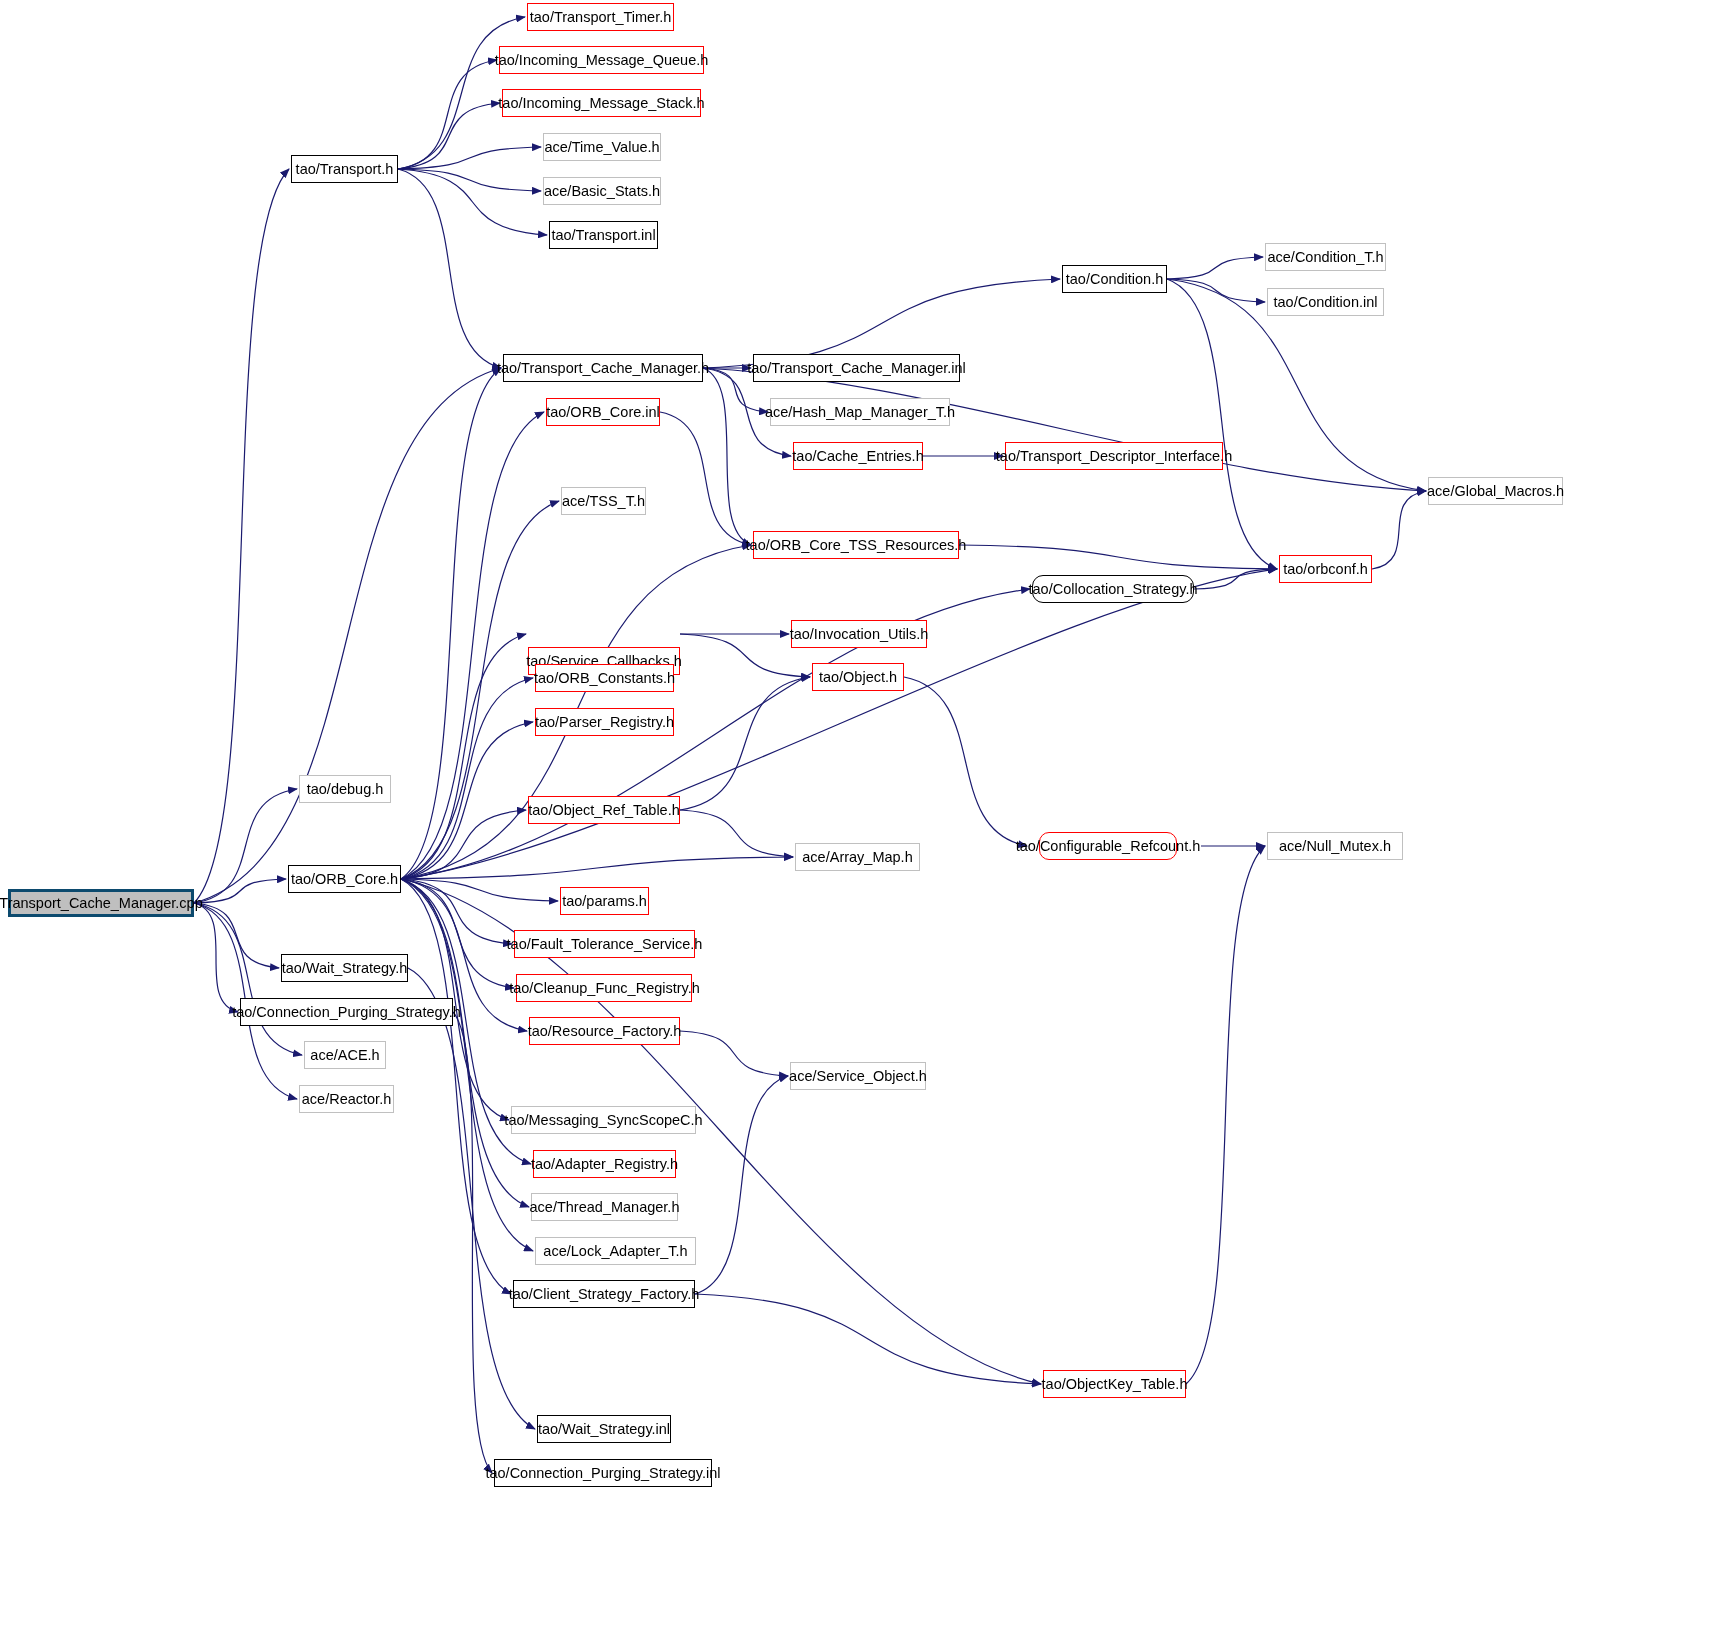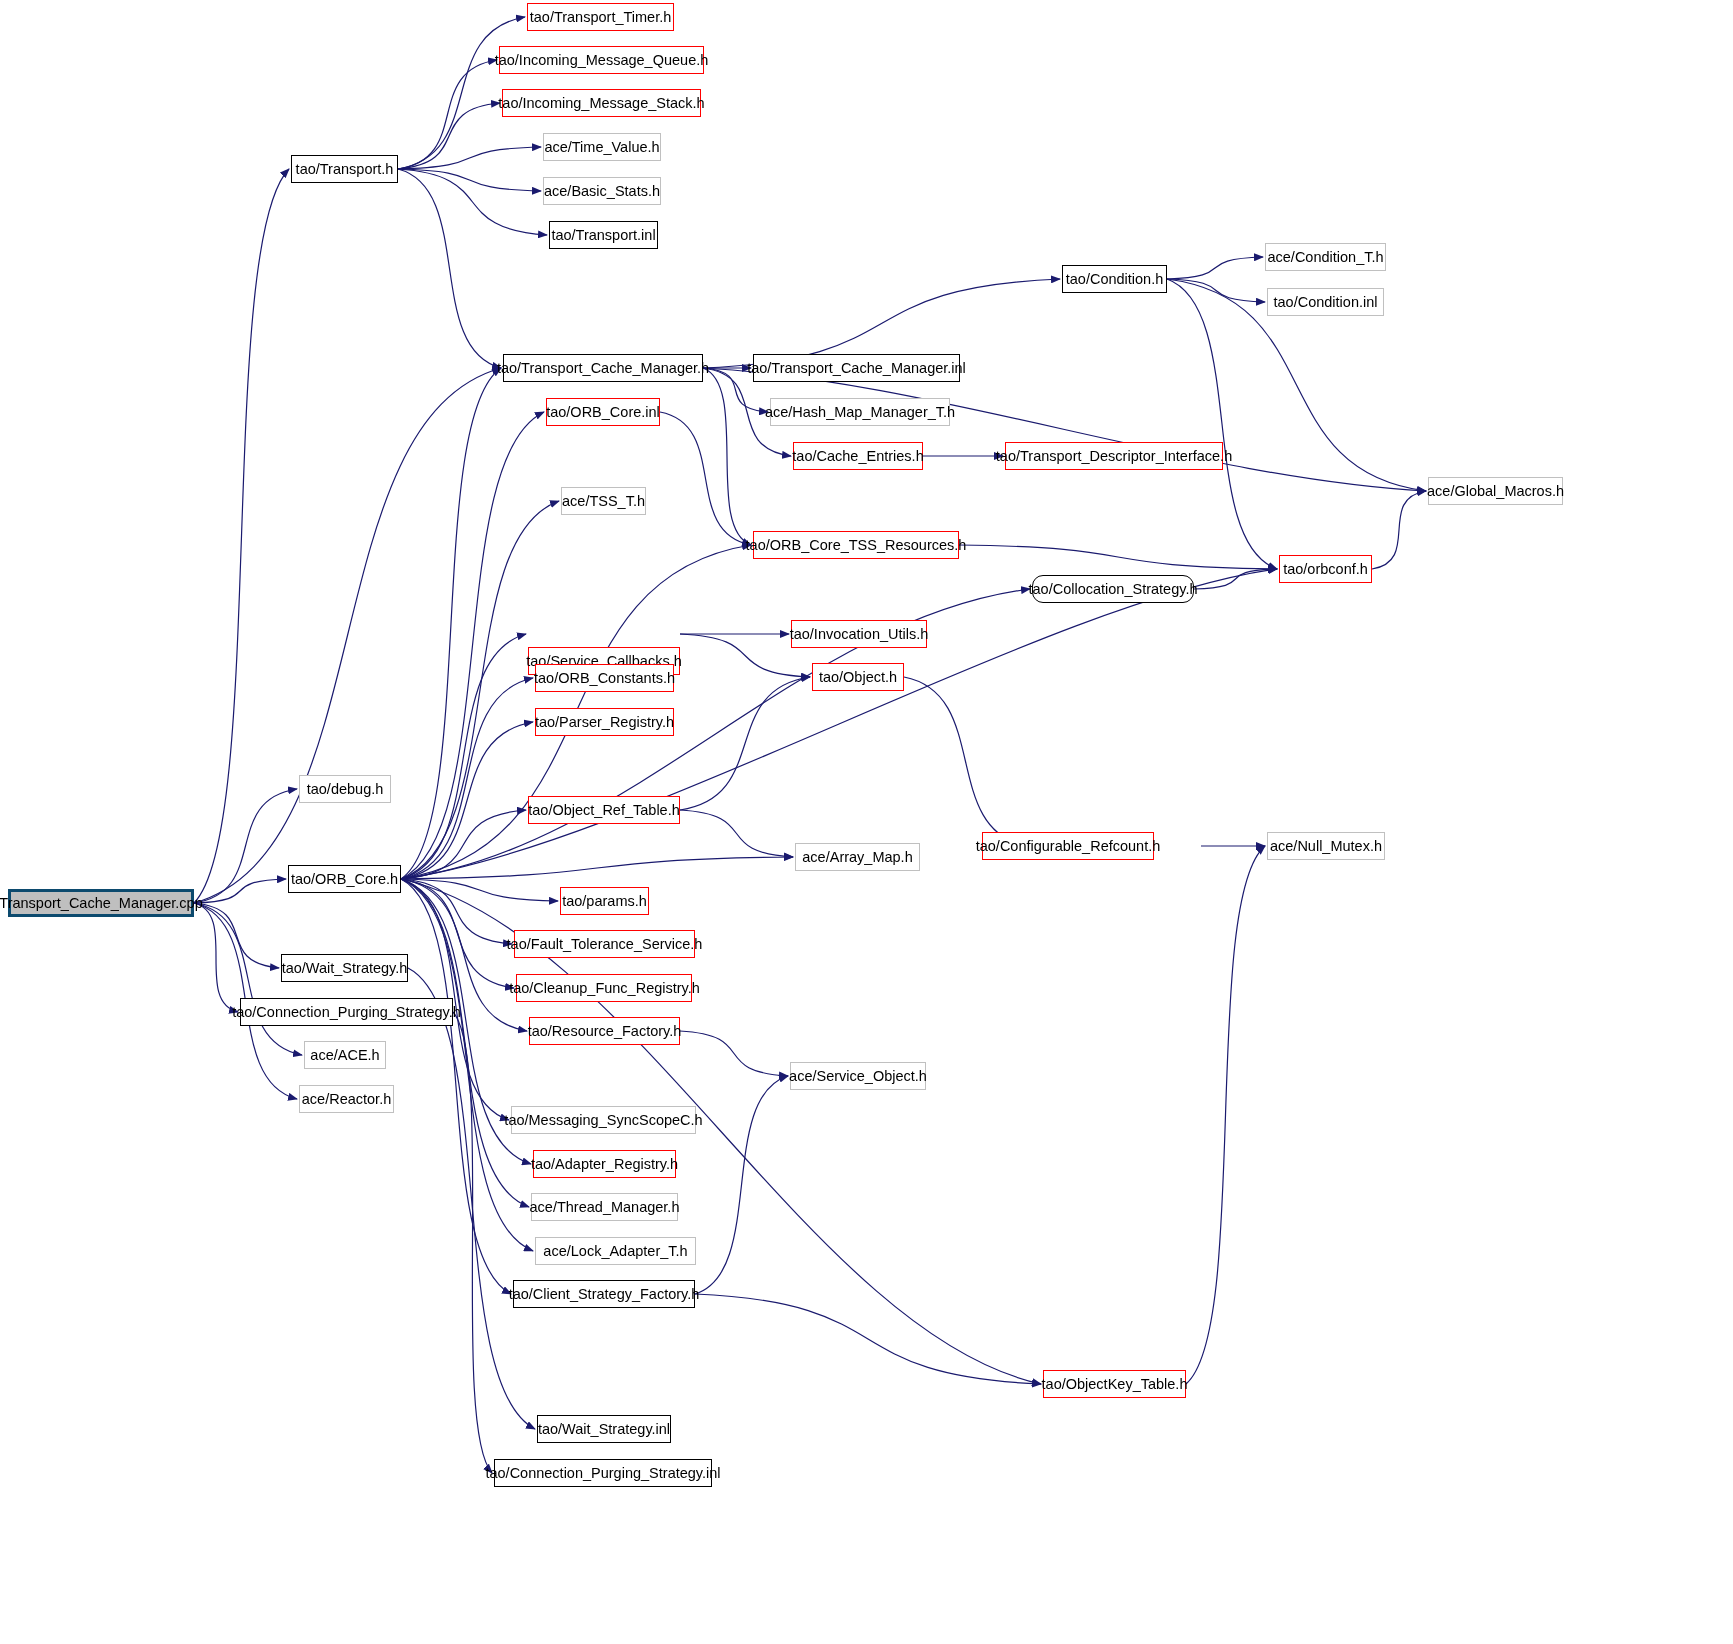--- a/index.html
+++ b/index.html
@@ -148,22 +148,22 @@
       <div class="node red" style="left: 1279px; top: 555px; width: 93px;">tao/orbconf.h</div>
       <div class="node black" style="left: 1032px; top: 575px; width: 162px; border-radius: 11px;">tao/Collocation_Strategy.h</div>
       <div class="node red" style="left: 528px; top: 647px; width: 152px;">tao/Service_Callbacks.h</div>
       <div class="node red" style="left: 791px; top: 620px; width: 136px;">tao/Invocation_Utils.h</div>
       <div class="node red" style="left: 535px; top: 664px; width: 139px;">tao/ORB_Constants.h</div>
       <div class="node red" style="left: 812px; top: 663px; width: 92px;">tao/Object.h</div>
       <div class="node red" style="left: 535px; top: 708px; width: 139px;">tao/Parser_Registry.h</div>
       <div class="node grey" style="left: 299px; top: 775px; width: 92px;">tao/debug.h</div>
       <div class="node red" style="left: 528px; top: 796px; width: 152px;">tao/Object_Ref_Table.h</div>
       <div class="node grey" style="left: 795px; top: 843px; width: 125px;">ace/Array_Map.h</div>
-      <div class="node red" style="left: 982px; top: 832px; width: 172px;">tao/Configurable_Refcount.h</div>
-      <div class="node grey" style="left: 1267px; top: 832px; width: 118px;">ace/Null_Mutex.h</div>
+      <div class="node red" style="left: 1039px; top: 832px; width: 138px; border-radius: 10px;">tao/Configurable_Refcount.h</div>
+      <div class="node grey" style="left: 1267px; top: 832px; width: 136px;">ace/Null_Mutex.h</div>
       <div class="node black" style="left: 288px; top: 865px; width: 113px;">tao/ORB_Core.h</div>
       <div class="node red" style="left: 560px; top: 887px; width: 89px;">tao/params.h</div>
       <div class="node red" style="left: 514px; top: 930px; width: 181px;">tao/Fault_Tolerance_Service.h</div>
       <div class="node black" style="left: 281px; top: 954px; width: 127px;">tao/Wait_Strategy.h</div>
       <div class="node red" style="left: 516px; top: 974px; width: 176px; padding-left: 8px;">tao/Cleanup_Func_Registry.h</div>
       <div class="node black" style="left: 240px; top: 998px; width: 213px;">tao/Connection_Purging_Strategy.h</div>
       <div class="node red" style="left: 529px; top: 1017px; width: 151px;">tao/Resource_Factory.h</div>
       <div class="node grey" style="left: 304px; top: 1041px; width: 82px;">ace/ACE.h</div>
       <div class="node grey" style="left: 790px; top: 1062px; width: 136px;">ace/Service_Object.h</div>
       <div class="node grey" style="left: 299px; top: 1085px; width: 95px;">ace/Reactor.h</div>

